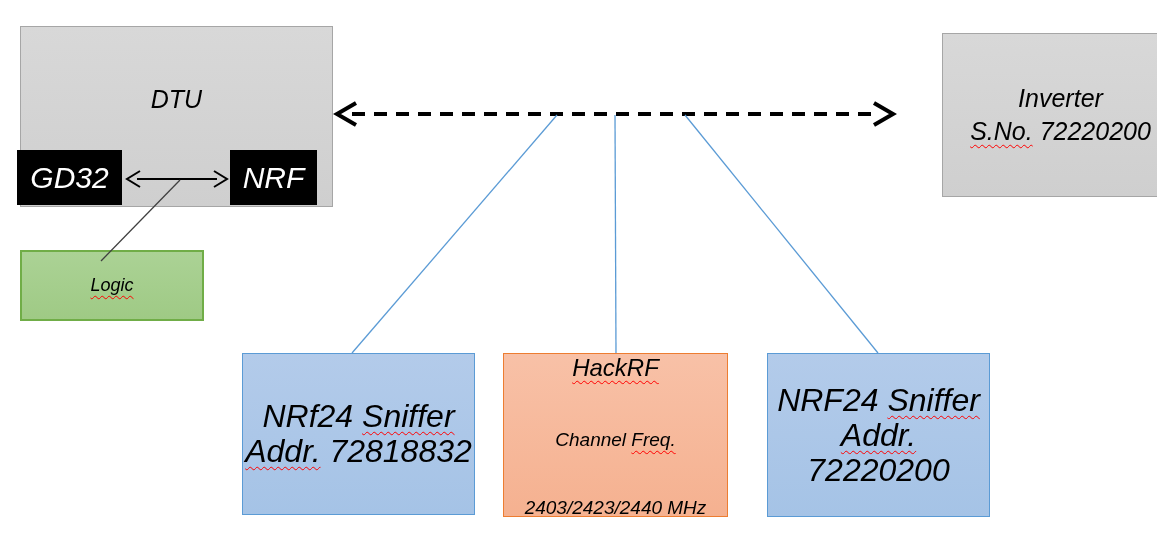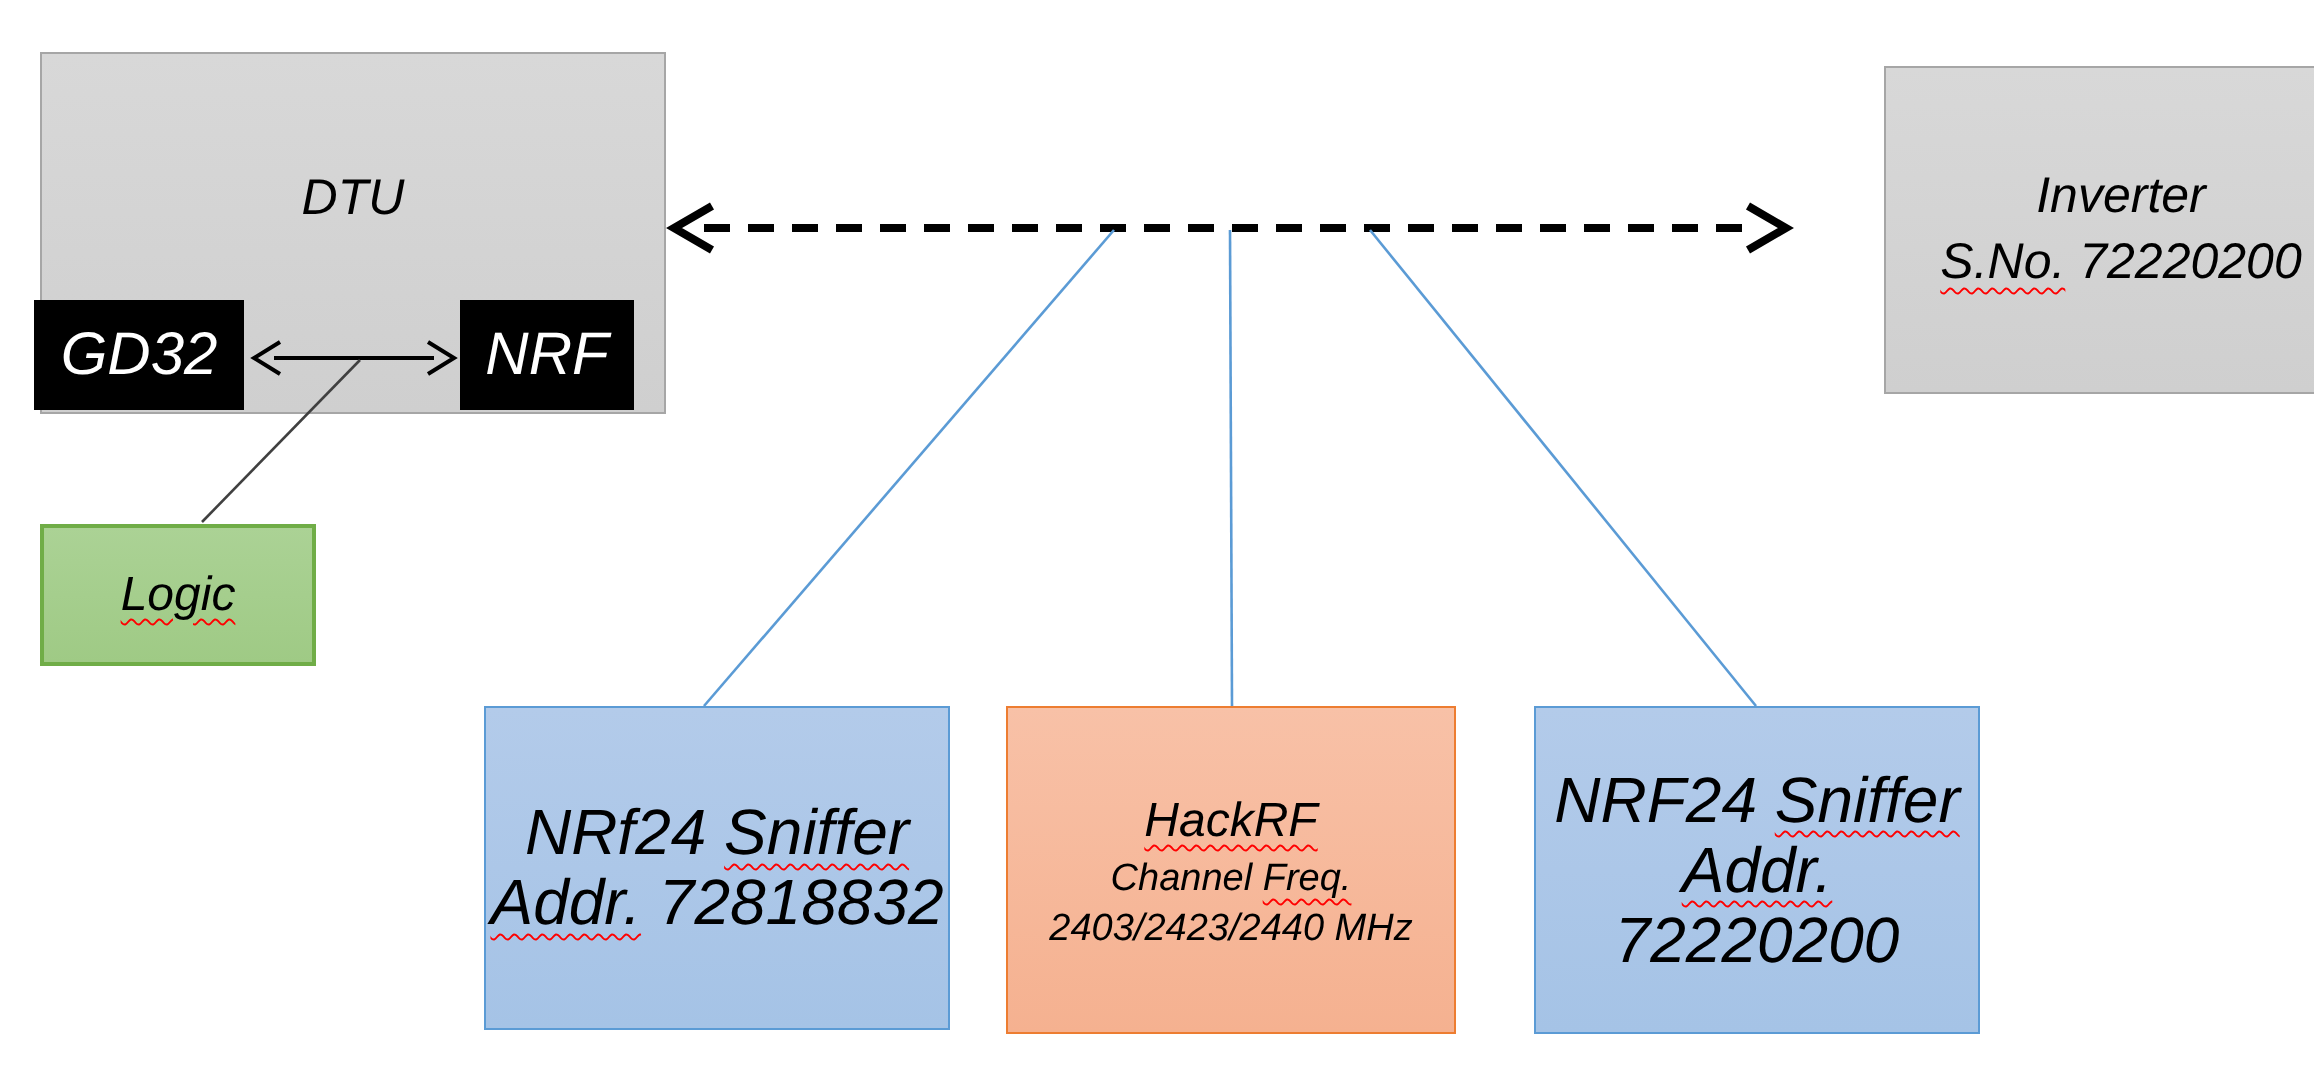--- a/index.html
+++ b/index.html
@@ -37,41 +37,42 @@
   .chip {
     background: #000000;
     color: #ffffff;
     font-size: 30px;
     z-index: 2;
   }
   .gd32-chip { left: 17px;  top: 150px; width: 105px; height: 55px; }
   .nrf-chip  { left: 230px; top: 150px; width: 87px; height: 55px; }
   
   .logic-box {
-    left: 20px; top: 262px; width: 138px; height: 71px;
+    left: 20px; top: 250px; width: 184px; height: 71px;
     background: linear-gradient(180deg, #abd295 0%, #9fca85 100%);
     border: 2px solid #70ad47;
-    font-size: 24px;
+    font-size: 18px;
     z-index: 1;
   }
   
   .blue-box {
     background: linear-gradient(180deg, #b3cbea 0%, #a5c3e6 100%);
     border: 1.5px solid #5b9bd5;
     font-size: 32px;
     line-height: 35px;
     z-index: 1;
   }
   .sniffer-left-box  { left: 242px; top: 353px; width: 233px; height: 162px; }
   .sniffer-right-box { left: 767px; top: 353px; width: 223px; height: 164px; }
   .orange-box {
     left: 503px; top: 353px; width: 225px; height: 164px;
     background: linear-gradient(180deg, #f8c1a7 0%, #f5b190 100%);
     border: 1.5px solid #ed7d31;
     z-index: 1;
+    gap: 43px;
   }
   .orange-box .hackrf-title { font-size: 24px; line-height: 33px; }
   .orange-box .hackrf-sub   { font-size: 19px; line-height: 25px; }
   
   .sq {
     text-decoration: underline;
     text-decoration-style: wavy;
     text-decoration-color: #ff0000;
     text-decoration-thickness: 1px;
     text-underline-offset: 4px;

